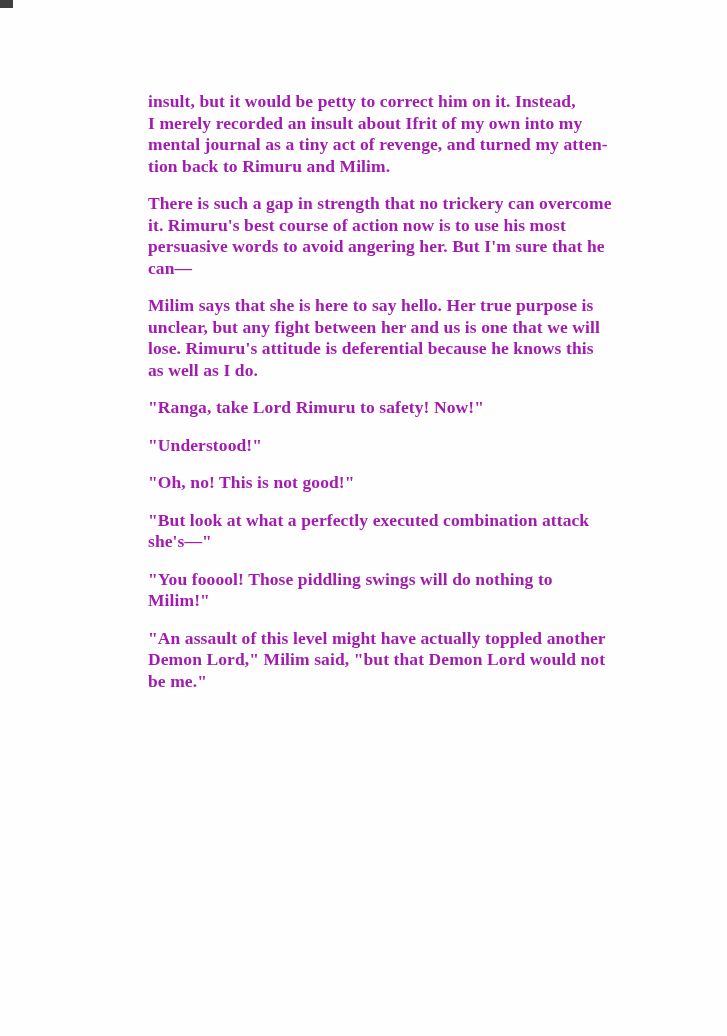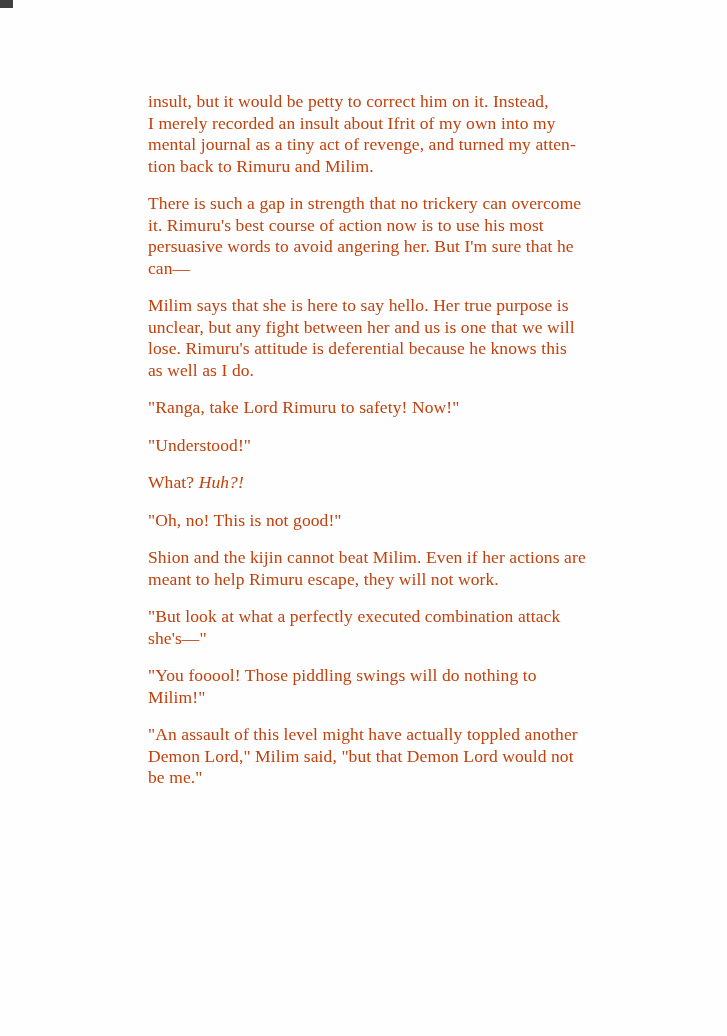--- a/index.html
+++ b/index.html
@@ -35,26 +35,24 @@
   }
   .text-column em {
     font-style: italic;
   }
 </style>
 </head>
 <body style="background: rgb(254, 254, 254);">
 
 <div>
   <div class="corner-artifact" style="background: rgb(63, 63, 63);"></div>
-  <div class="text-column" id="text-column" style="color: #c2410c;">
+  <div class="text-column" id="text-column" style="color: #a21caf; font-weight: bold;">
       <p>insult, but it would be petty to correct him on it. Instead,<br>I merely recorded an insult about Ifrit of my own into my<br>mental journal as a tiny act of revenge, and turned my atten-<br>tion back to Rimuru and Milim.</p>
       <p>There is such a gap in strength that no trickery can overcome<br>it. Rimuru's best course of action now is to use his most<br>persuasive words to avoid angering her. But I'm sure that he<br>can—</p>
       <p>Milim says that she is here to say hello. Her true purpose is<br>unclear, but any fight between her and us is one that we will<br>lose. Rimuru's attitude is deferential because he knows this<br>as well as I do.</p>
       <p>"Ranga, take Lord Rimuru to safety! Now!"</p>
       <p>"Understood!"</p>
-      <p>What? <em>Huh?!</em></p>
       <p>"Oh, no! This is not good!"</p>
-      <p>Shion and the kijin cannot beat Milim. Even if her actions are<br>meant to help Rimuru escape, they will not work.</p>
       <p>"But look at what a perfectly executed combination attack<br>she's—"</p>
       <p>"You fooool! Those piddling swings will do nothing to<br>Milim!"</p>
       <p>"An assault of this level might have actually toppled another<br>Demon Lord," Milim said, "but that Demon Lord would not<br>be me."</p>
     </div>
 </div>
 
 </body></html>

